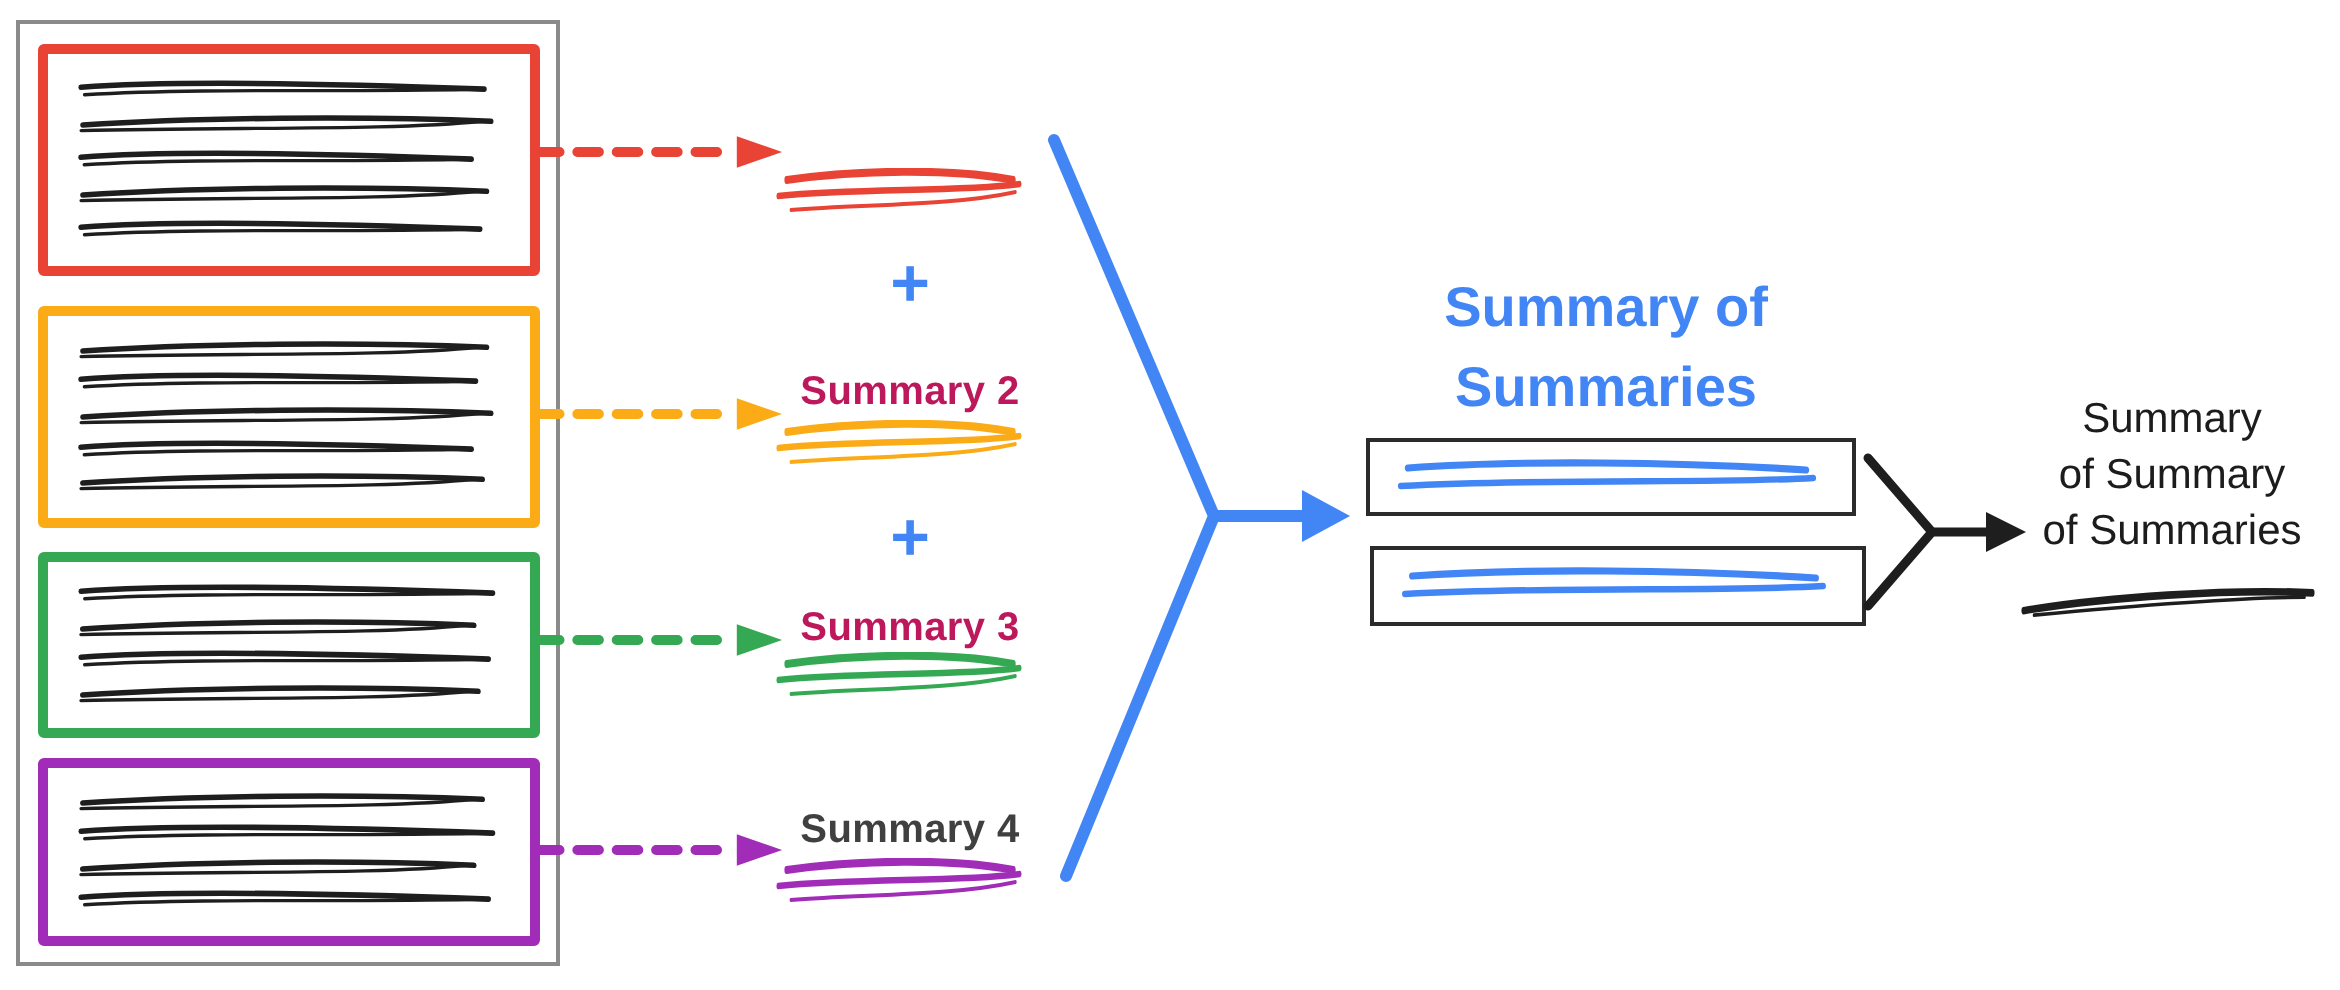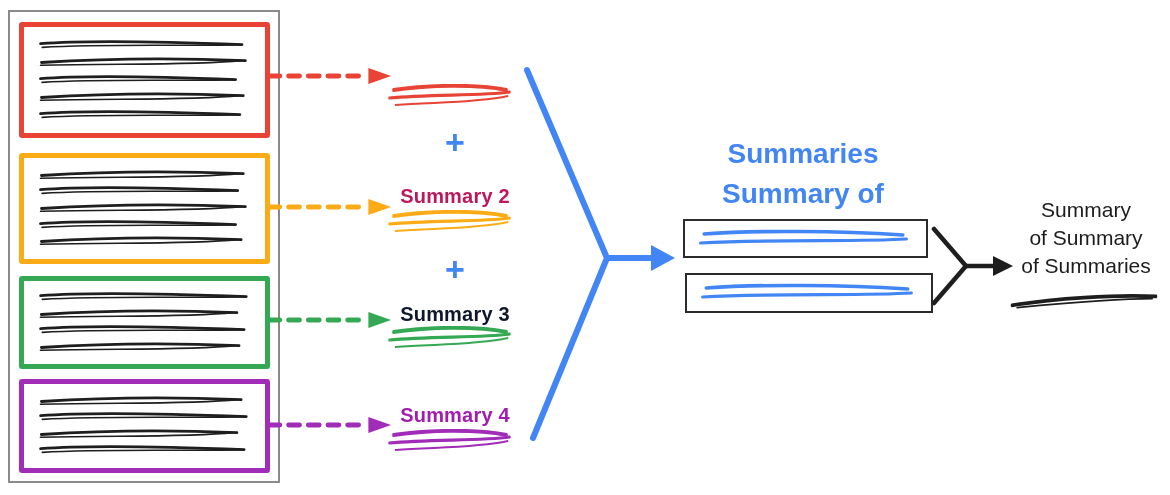--- a/index.html
+++ b/index.html
@@ -34,22 +34,22 @@
   .dash-arrow.green  { color:#34a853; }
   .dash-arrow.purple { color:#a02cb8; }
 
   
   .sum-label {
     position:absolute; left:375px; width:160px; text-align:center;
     font-size:20px; font-weight:600; letter-spacing:0.2px;
   }
   .sum-label.red    { color:#e84335; }
   .sum-label.yellow { color:#be185d; }
-  .sum-label.green  { color:#0f172a; }
-  .sum-label.purple { color:#a21caf; }
+  .sum-label.green  { color:#be185d; }
+  .sum-label.purple { color:#404040; }
   .underline { left:387px; width:125px; height:24px; }
   .underline.red    { color:#e84335; }
   .underline.yellow { color:#fbab16; }
   .underline.green  { color:#34a853; }
   .underline.purple { color:#a02cb8; }
   .plus {
     position:absolute; left:435px; width:40px; height:40px; line-height:40px;
     text-align:center; font-size:34px; font-weight:700; color:#4285f4;
   }
 
@@ -254,22 +254,22 @@
       <use href="#scr-3"></use>
     </svg>
 
   <svg class="abs bracket-blue" style="left:515px; top:58px;" width="168" height="392" viewBox="0 0 168 392">
     <path d="M12 12 L92 200 L18 380" fill="none" stroke="currentColor" stroke-width="6" stroke-linecap="round" stroke-linejoin="round"></path>
     <path d="M92 200 L140 200" fill="none" stroke="currentColor" stroke-width="6" stroke-linecap="round"></path>
     <path d="M136 187 L160 200 L136 213 Z" fill="currentColor" stroke="none"></path>
   </svg>
 
   <div class="sos-title">
+    <div>Summary of</div>
     <div>Summaries</div>
-    <div>Summary of</div>
   </div>
 
   <div class="sos-box b1">
     <span class="bline">
         <svg viewBox="0 0 240 22" preserveAspectRatio="none">
           <use href="#scr-blue"></use>
         </svg>
       </span>
   </div>
   <div class="sos-box b2">

